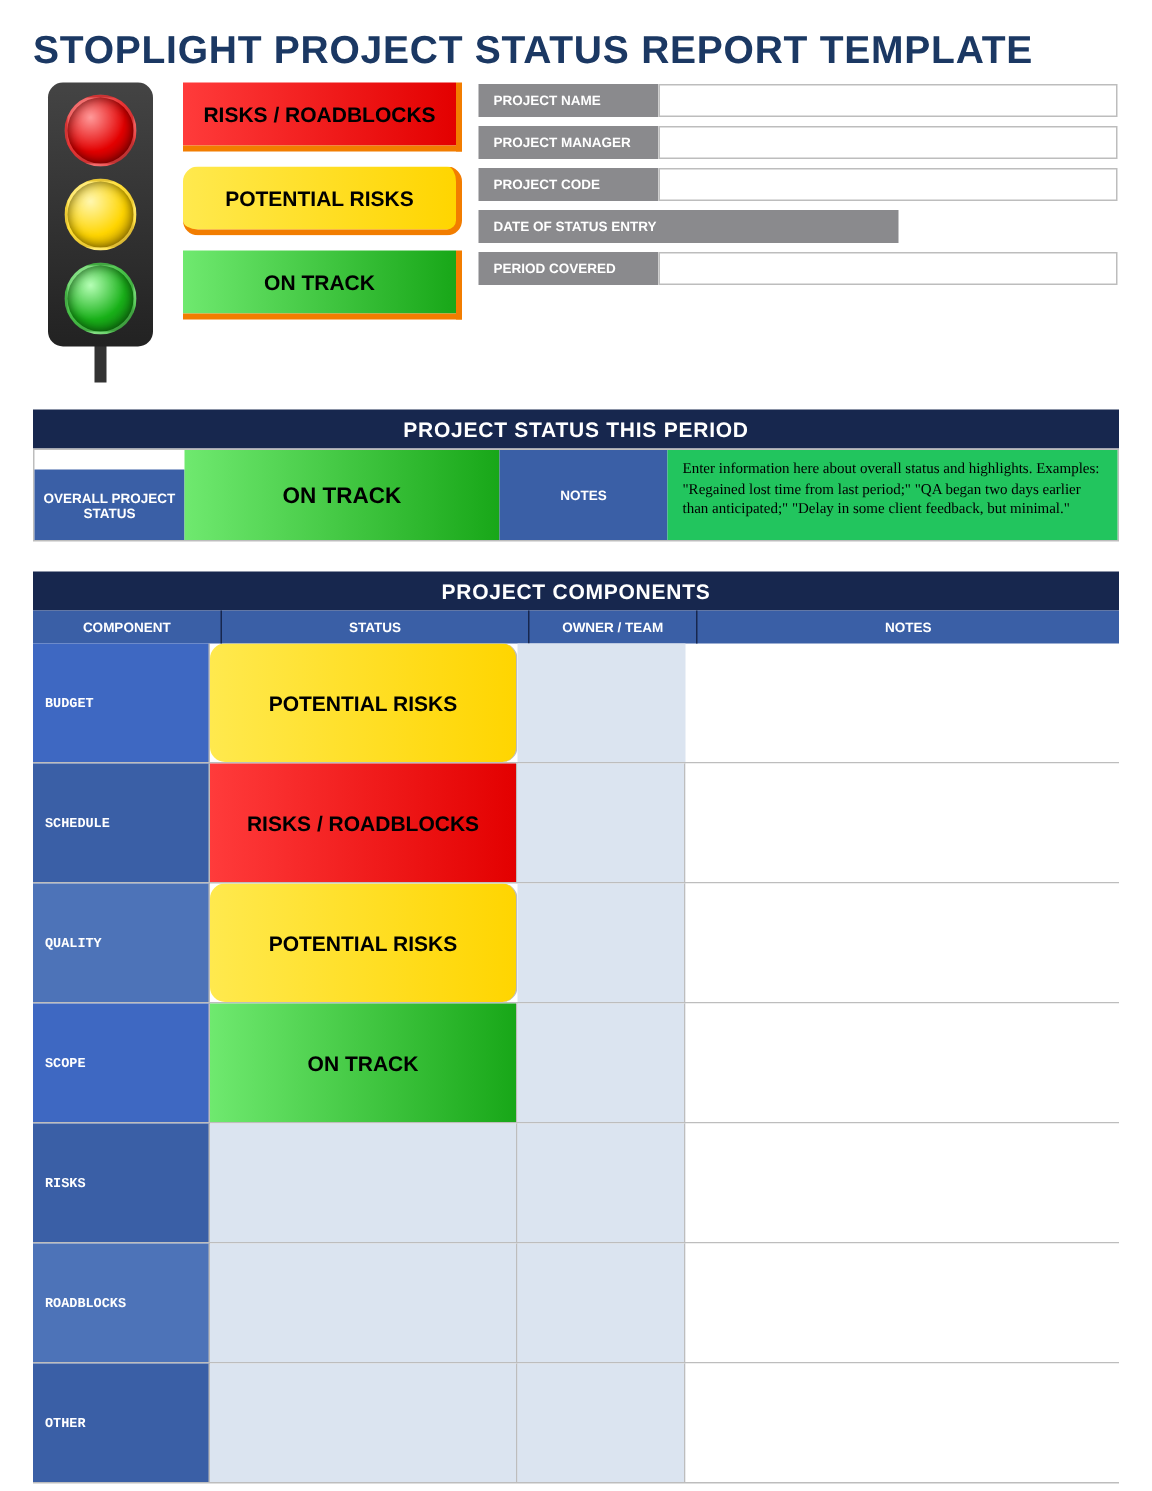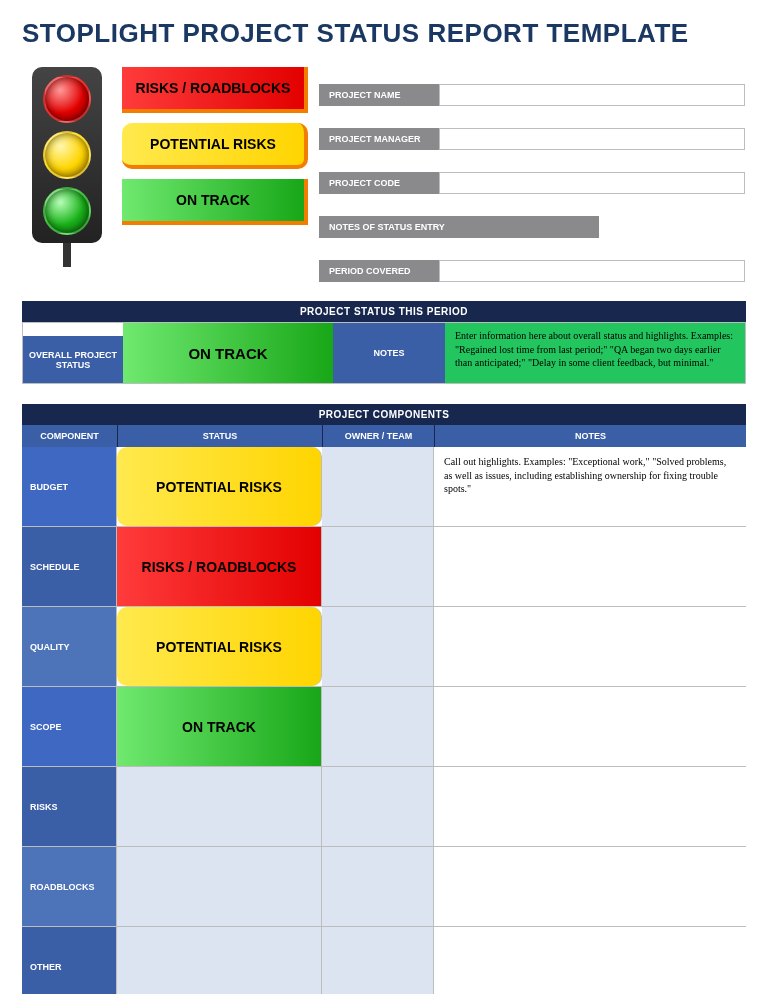--- a/index.html
+++ b/index.html
@@ -9,21 +9,21 @@
     background: #fff;
     font-family: Georgia, 'Times New Roman', serif;
     padding: 18px 22px;
     font-size: 12px;
   }
   .title {
     color: #1b3863;
     font-size: 26px;
     font-weight: bold;
     letter-spacing: 0.5px;
-    margin-bottom: 18px;
+    margin-bottom: 6px;
     font-family: Verdana, Geneva, sans-serif;
   }
   
   .top {
     display: flex;
     gap: 10px;
     margin-bottom: 18px;
     align-items: flex-start;
   }
   .stoplight-wrap {
@@ -74,21 +74,20 @@
   .bg-yellow { background: linear-gradient(to right,#ffe94e,#ffd500); color:#000;border-radius:10px; }
   .bg-green  { background: linear-gradient(to right,#6fe96f,#18a718); color:#000; }
 
   .proj-info {
     flex:1;
     display:flex; flex-direction:column; gap:4px;
   }
   .info-row {
     display:flex; align-items:stretch;
     border: 1px solid #fff;
-    margin-top: 16px;
   }
   .info-label {
     background:#8a8a8d;
     color:#fff;
     font-family: Verdana, Geneva, sans-serif;
     font-size: 9px;
     font-weight:bold;
     padding: 6px 10px;
     min-width: 120px;
     display:flex; align-items:center;
@@ -103,21 +102,21 @@
     font-size:10px;
     padding:4px 6px;
   }
 
   
   .banner {
     background:#17274e;
     color:#fff;
     text-align:center;
     font-family: Verdana, Geneva, sans-serif;
-    font-size: 10px;
+    font-size: 14px;
     font-weight:bold;
     padding:5px 0;
     letter-spacing:0.5px;
   }
   
   .status-period {
     display:flex;
     align-items:stretch;
     height: 62px;
     margin-bottom: 20px;
@@ -160,40 +159,40 @@
     background:#3a5fa6;
     color:#fff;
     font-family: Verdana, Geneva, sans-serif;
     font-size:9px; font-weight:bold;
   }
   .comp-header > div {
     display:flex; align-items:center; justify-content:center;
     padding:6px 4px;
     border-right:1px solid #17274e;
   }
-  .col-comp  { width:96px; }
+  .col-comp  { width:126px; }
   .col-stat  { width:205px; }
   .col-owner { width:112px; }
   .col-notes { flex:1; border-right:none !important; }
 
   .comp-row {
     display:flex;
     height: 80px;
     border-bottom: 1px solid #bdbdbd;
   }
   .comp-row > div {
     border-right:1px solid #bdbdbd;
   }
   .comp-row > div:last-child { border-right:none; }
   .comp-name {
-    width:95px;
+    width:118px;
     color:#fff;
     display:flex; align-items:center;
     padding-left:8px;
-    font-family: Liberation Sans, sans-serif;
+    font-family: Liberation Mono, monospace;
     font-size:9px; font-weight:bold;
   }
   .shade0 { background:#3e68c2; }
   .shade1 { background:#3a5fa6; }
   .shade2 { background:#4d73b8; }
   .comp-status {
     width:205px;
     display:flex; align-items:center; justify-content:center;
     font-family: Verdana, Geneva, sans-serif;
     font-size:14px; font-weight:600; color:#000;
@@ -240,21 +239,21 @@
       </div>
       <div class="info-row">
         <div class="info-label">PROJECT MANAGER</div>
         <div class="info-value"></div>
       </div>
       <div class="info-row">
         <div class="info-label">PROJECT CODE</div>
         <div class="info-value"></div>
       </div>
       <div class="info-row">
-        <div class="info-label wide">NOTES OF STATUS ENTRY</div>
+        <div class="info-label wide">DATE OF STATUS ENTRY</div>
       </div>
       <div class="info-row">
         <div class="info-label">PERIOD COVERED</div>
         <div class="info-value"></div>
       </div>
     </div>
 </div>
 
 <div class="banner">PROJECT STATUS THIS PERIOD</div>
 <div class="status-period">
@@ -269,21 +268,20 @@
   <div class="col-comp">COMPONENT</div>
   <div class="col-stat">STATUS</div>
   <div class="col-owner">OWNER / TEAM</div>
   <div class="col-notes">NOTES</div>
 </div>
 <div id="comp-rows">
     <div class="comp-row">
       <div class="comp-name shade0">BUDGET</div>
       <div class="comp-status bg-yellow">POTENTIAL RISKS</div>
       <div class="comp-owner"></div>
-      <div class="comp-notes">Call out highlights. Examples: "Exceptional work," "Solved problems, as well as issues, including establishing ownership for fixing trouble spots."</div>
     </div>
     <div class="comp-row">
       <div class="comp-name shade1">SCHEDULE</div>
       <div class="comp-status bg-red">RISKS / ROADBLOCKS</div>
       <div class="comp-owner"></div>
       <div class="comp-notes"></div>
     </div>
     <div class="comp-row">
       <div class="comp-name shade2">QUALITY</div>
       <div class="comp-status bg-yellow">POTENTIAL RISKS</div>

